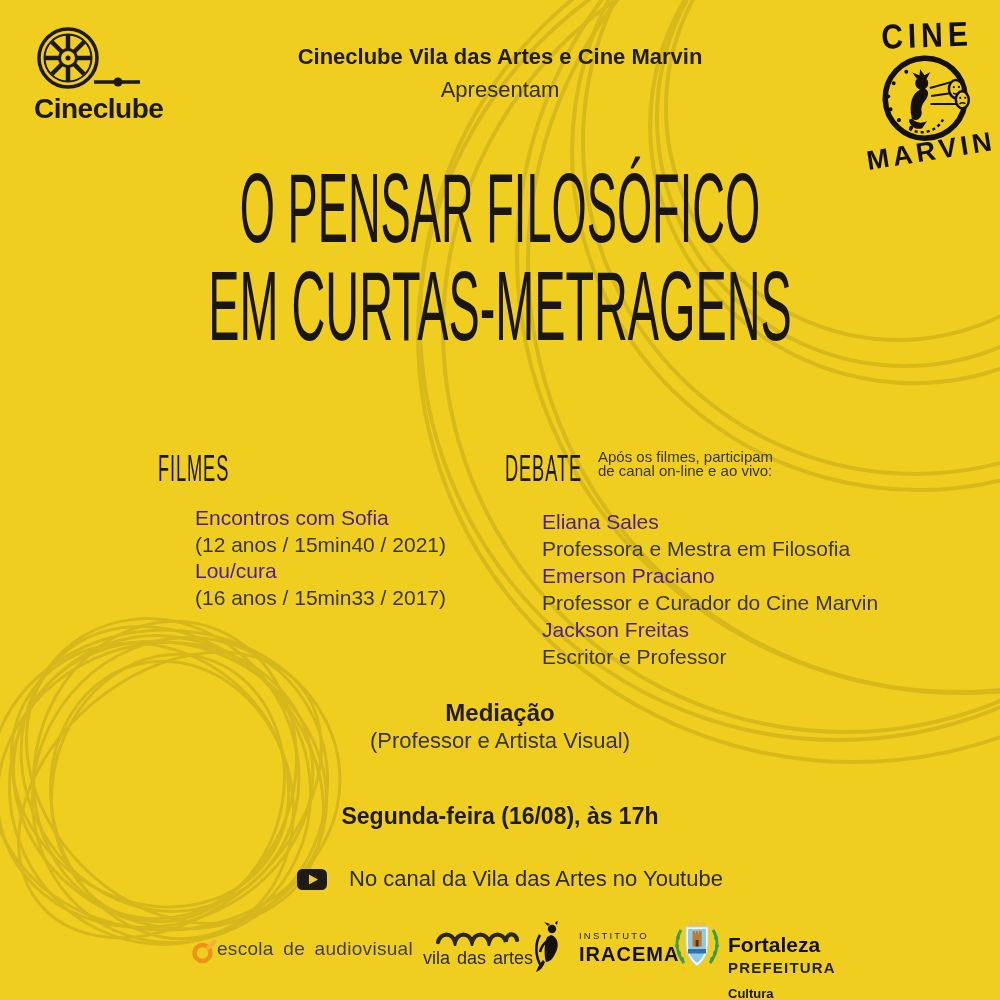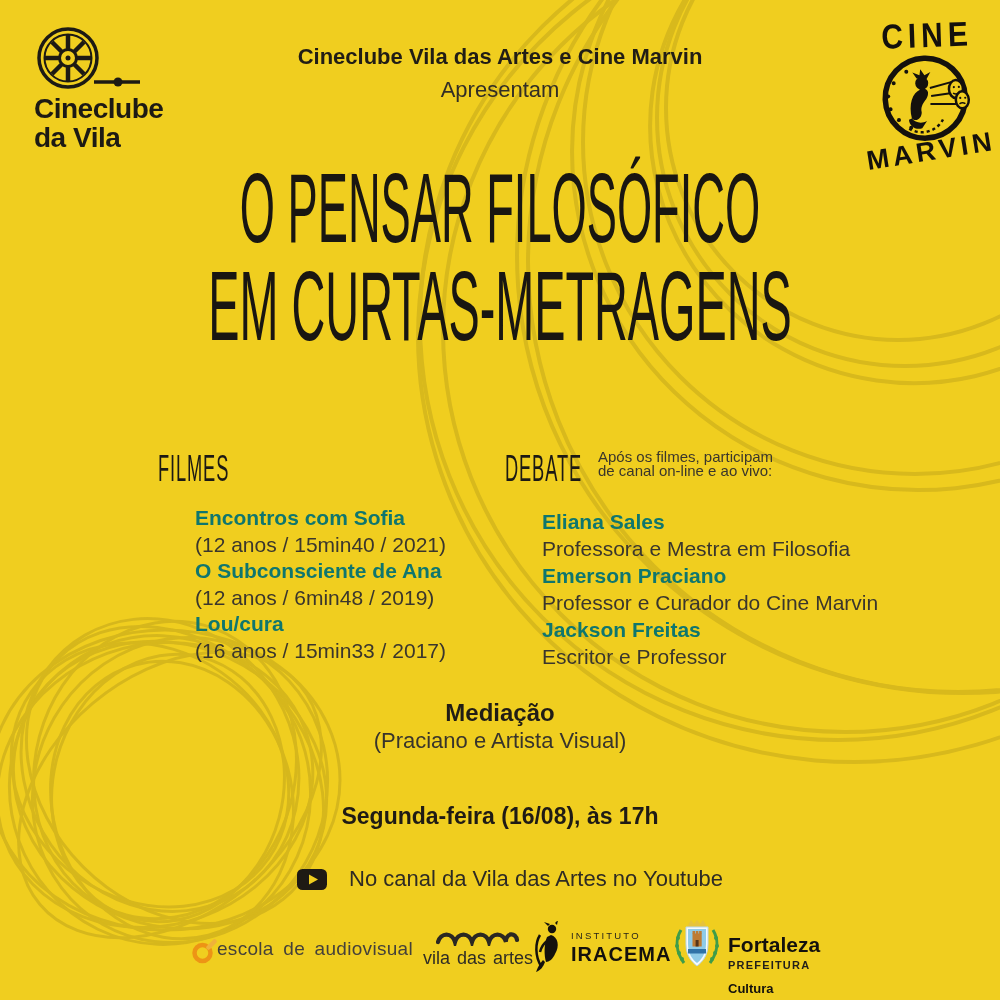--- a/index.html
+++ b/index.html
@@ -32,21 +32,21 @@
   
   .title-line{left:0;right:0;text-align:center;font-size:52px;line-height:52px;font-weight:400;color:#191611;white-space:nowrap;}
   .title-line.t1{top:159px;transform:scale(0.87,1.88);transform-origin:50% 0;}
   .title-line.t2{top:257px;transform:scale(0.90,1.88);transform-origin:50% 0;}
 
   .cond-head{font-size:21px;line-height:24px;letter-spacing:1px;color:#1C1914;transform:scale(0.87,1.75);transform-origin:left top;white-space:nowrap;}
 
   
   .films{left:158px;top:448px;width:330px;}
   .films .list{margin:33px 0 0 37px;font-size:21px;line-height:26.5px;}
-  .item-title{font-weight:bold;color:#0f766e;}
+  .item-title{font-weight:normal;color:#4c1d95;}
   .item-sub{color:#3A362D;}
 
   
   .debate{left:505px;top:448px;width:430px;}
   .debate-note{position:absolute;left:93px;top:2px;font-size:15px;line-height:14px;color:#3A362C;}
   .debate .list{margin:36px 0 0 37px;font-size:21px;line-height:27px;}
 
   
   .mediation{left:0;right:0;top:699px;text-align:center;line-height:28px;}
   .mediation .h{font-weight:bold;font-size:24px;color:#211D16;}
@@ -55,28 +55,28 @@
   .datetime{left:0;right:0;top:803px;text-align:center;font-weight:bold;font-size:23px;color:#1F1B15;}
 
   .yt-row{left:0;right:0;top:866px;display:flex;justify-content:center;align-items:center;gap:22px;padding-left:20px;}
   .yt-row .txt{font-size:22px;color:#2E2B24;}
 
   
   .escola{left:191px;top:938px;display:flex;}
   .escola .txt{font-size:19px;color:#45413A;word-spacing:4px;letter-spacing:0.3px;}
   .vila{left:416px;top:926px;width:124px;text-align:center;}
   .vila .txt{font-size:18px;color:#2F2C25;word-spacing:2px;margin-top:2px;}
-  .iracema{left:531px;top:921px;display:flex;gap:4px;}
+  .iracema{left:531px;top:921px;display:flex;gap:12px;}
   .iracema .col{padding-top:9px;}
   .iracema .top{font-size:9.5px;letter-spacing:2.2px;color:#221F1A;}
   .iracema .name{font-size:20px;font-weight:bold;letter-spacing:1px;color:#14110D;margin-top:2px;}
   .fortaleza{left:674px;top:918px;display:flex;gap:8px;}
   .fortaleza .col{padding-top:15px;}
   .fortaleza .name{font-size:21px;font-weight:bold;color:#14110D;}
-  .fortaleza .sub{font-size:11px;font-weight:bold;letter-spacing:1.2px;color:#221F1A;margin-top:2px;}
+  .fortaleza .sub{font-size:15px;font-weight:bold;letter-spacing:1.2px;color:#221F1A;margin-top:2px;}
   .fortaleza .dept{font-size:13px;font-weight:bold;color:#14110D;margin-top:10px;}
 </style>
 </head>
 <body>
 
 <div class="poster">
 
   <svg class="scribbles" width="1000" height="1000" viewBox="0 0 1000 1000">
     <g stroke="#D0B21C" fill="none" stroke-width="4" opacity="0.75">
       <circle cx="898" cy="108" r="232"></circle>
@@ -122,21 +122,20 @@
           <line x1="34" y1="40.5" x2="34" y2="55"></line>
           <line x1="40" y1="38" x2="50" y2="48"></line>
         </g>
         <line x1="60" y1="56" x2="106" y2="56" stroke-width="3.5"></line>
       </g>
       <circle cx="34" cy="32" r="2.5" fill="#1D1A14"></circle>
       <circle cx="84" cy="56" r="4.5" fill="#1D1A14"></circle>
     </svg>
     <div class="cv-text">
       <div>Cineclube</div>
-      <div>da Vila</div>
     </div>
   </div>
 
   <div class="abs presents">
     <div class="l1">Cineclube Vila das Artes e Cine Marvin</div>
     <div class="l2">Apresentam</div>
   </div>
 
   <div class="abs cm">
     <div class="cm-top">CINE</div>
@@ -179,24 +178,20 @@
   <div class="abs title-line t2">EM CURTAS-METRAGENS</div>
 
   <div class="abs films">
     <div class="cond-head">FILMES</div>
     <div class="list">
       <div>
         <div class="item-title">Encontros com Sofia</div>
         <div class="item-sub">(12 anos / 15min40 / 2021)</div>
       </div>
       <div>
-        <div class="item-title">O Subconsciente de Ana</div>
-        <div class="item-sub">(12 anos / 6min48 / 2019)</div>
-      </div>
-      <div>
         <div class="item-title">Lou/cura</div>
         <div class="item-sub">(16 anos / 15min33 / 2017)</div>
       </div>
     </div>
   </div>
 
   <div class="abs debate">
     <div class="cond-head">DEBATE</div>
     <div class="debate-note">
       <div>Após os filmes, participam</div>
@@ -213,21 +208,21 @@
       </div>
       <div>
         <div class="item-title">Jackson Freitas</div>
         <div class="item-sub">Escritor e Professor</div>
       </div>
     </div>
   </div>
 
   <div class="abs mediation">
     <div class="h">Mediação</div>
-    <div class="r">(Praciano e Artista Visual)</div>
+    <div class="r">(Professor e Artista Visual)</div>
   </div>
 
   <div class="abs datetime">Segunda-feira (16/08), às 17h</div>
 
   <div class="abs yt-row">
     <svg width="30" height="21" viewBox="0 0 30 21">
       <rect x="0" y="0" width="30" height="21" rx="5.5" fill="#1E1A14"></rect>
       <polygon points="12,5.5 12,15.5 21,10.5" fill="#F0CE1F"></polygon>
     </svg>
     <span class="txt">No canal da Vila das Artes no Youtube</span>

